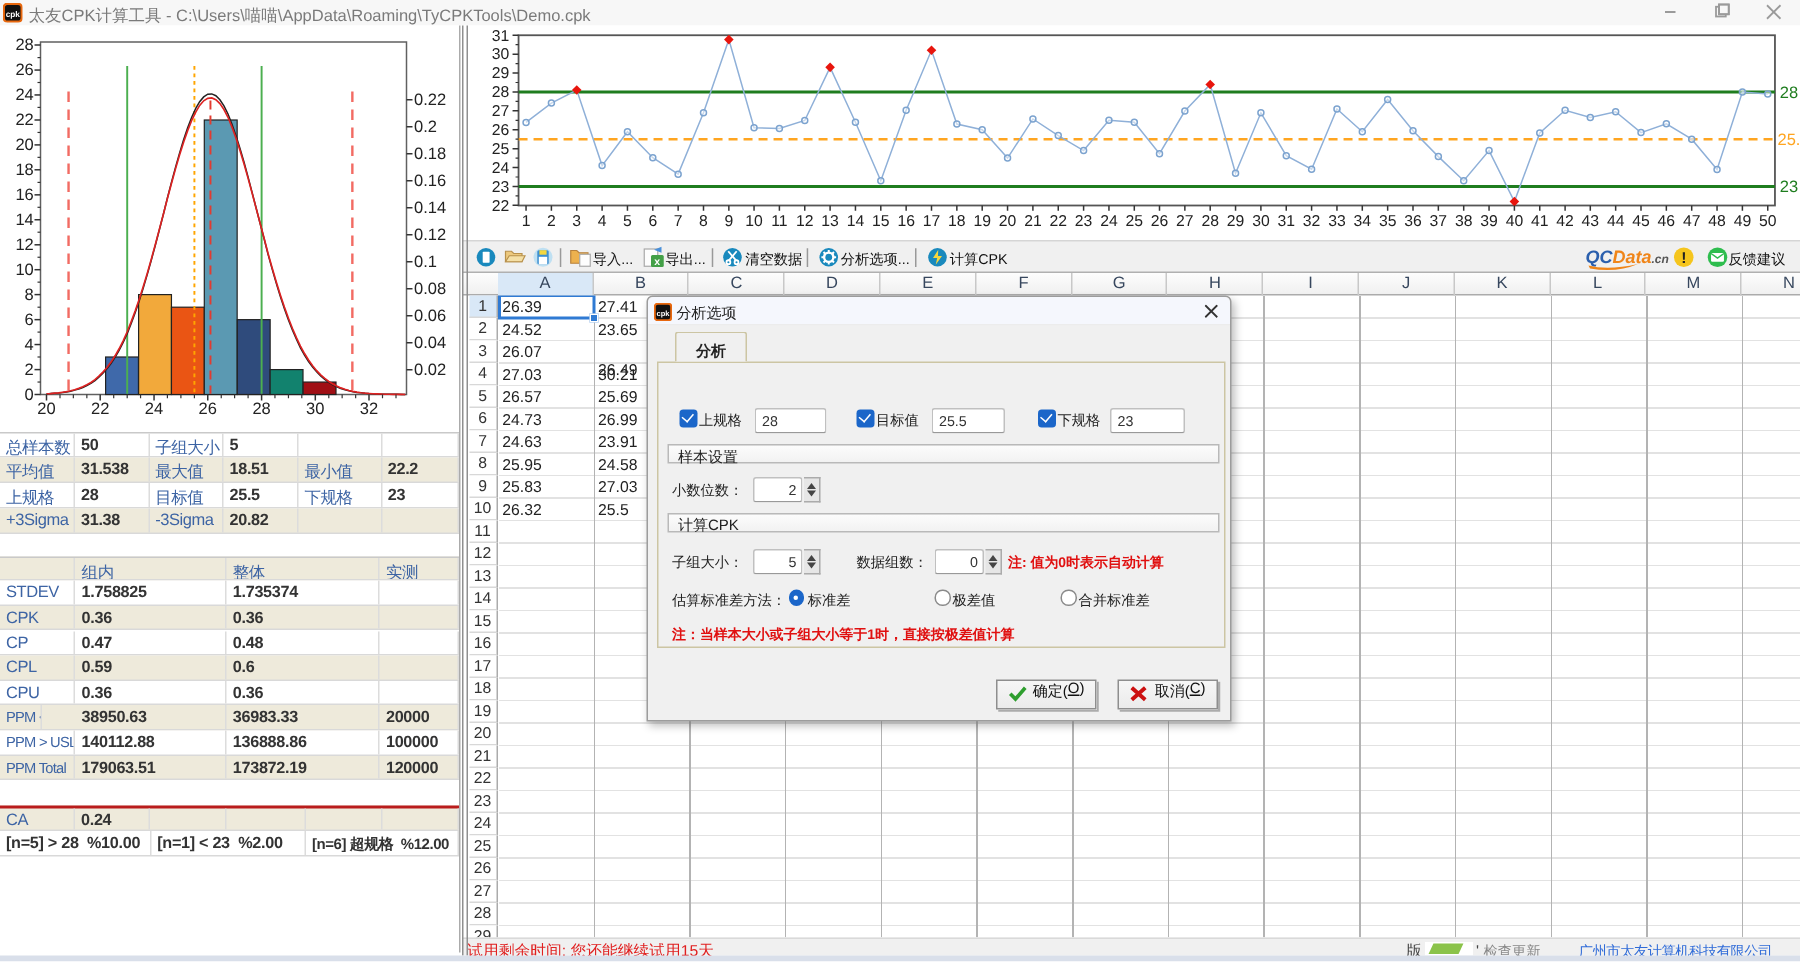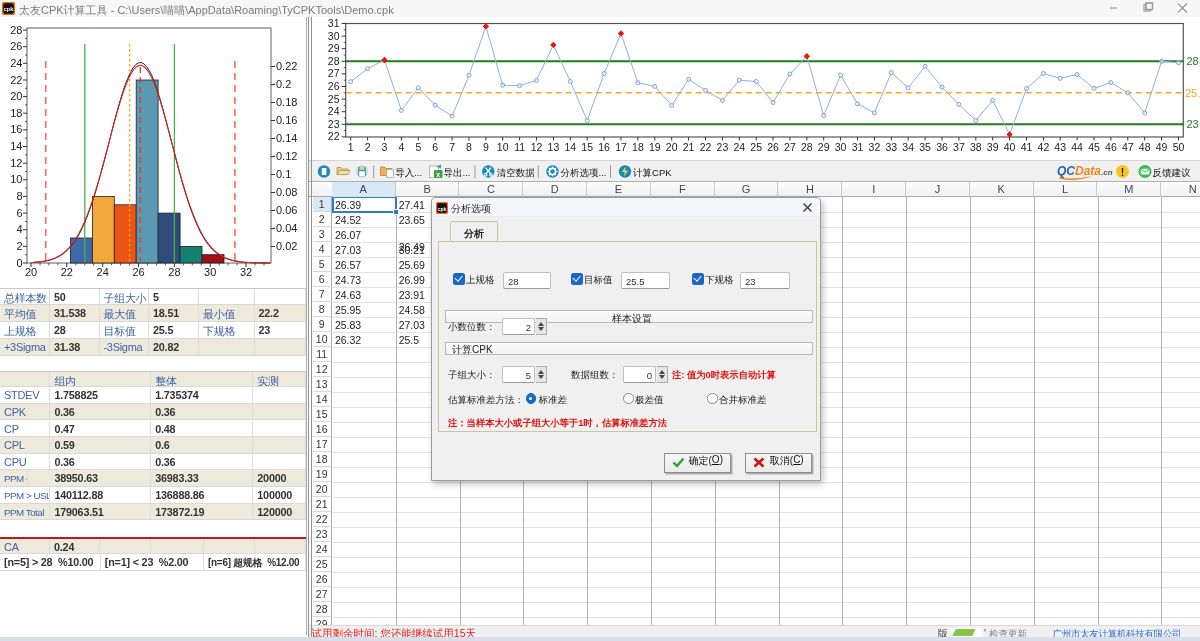--- a/index.html
+++ b/index.html
@@ -667,38 +667,38 @@
 <div style="position:absolute;left:6px;top:42.5px;width:379px;height:191px;border:1px solid #CCC5A3;background:#F0F0F0;"></div>
 <span class="cb" style="left:21px;top:75px;"></span>
     <span class="dlab" style="left:34px;top:76px;">上规格</span>
     <span class="inp" style="left:71px;top:74px;width:48px;">28</span>
 <span class="cb" style="left:139px;top:75px;"></span>
     <span class="dlab" style="left:152px;top:76px;">目标值</span>
     <span class="inp" style="left:189px;top:74px;width:49px;">25.5</span>
 <span class="cb" style="left:260px;top:75px;"></span>
     <span class="dlab" style="left:273px;top:76px;">下规格</span>
     <span class="inp" style="left:308px;top:74px;width:50px;">23</span>
-<div class="grphead" style="top:112px;text-align:center;">样本设置</div>
+<div class="grphead" style="top:98px;">样本设置</div>
 <span class="dlab" style="left:16px;top:123px;">小数位数：</span>
     <span class="inp" style="left:70px;top:120px;width:33px;text-align:right;">2</span>
     <span class="spin" style="left:103.5px;top:120px;"></span>
 <div class="grphead" style="top:143.5px;">计算CPK</div>
 <span class="dlab" style="left:16px;top:171px;">子组大小：</span>
     <span class="inp" style="left:70px;top:168px;width:33px;text-align:right;">5</span>
     <span class="spin" style="left:103.5px;top:168px;"></span>
 <span class="dlab" style="left:139px;top:171px;">数据组数：</span>
     <span class="inp" style="left:191px;top:168px;width:33px;text-align:right;">0</span>
     <span class="spin" style="left:224.5px;top:168px;"></span>
 <span class="rnote" style="left:240px;top:171px;">注: 值为0时表示自动计算</span>
 <span class="dlab" style="left:16px;top:196px;">估算标准差方法：</span>
 <span class="radio on" style="left:93.5px;top:195px;"></span>
     <span class="dlab" style="left:106.5px;top:196px;">标准差</span>
 <span class="radio" style="left:191px;top:195px;"></span>
     <span class="dlab" style="left:203px;top:196px;">极差值</span>
 <span class="radio" style="left:275px;top:195px;"></span>
     <span class="dlab" style="left:287px;top:196px;">合并标准差</span>
-<span class="rnote" style="left:16px;top:219px;">注：当样本大小或子组大小等于1时，估算标准差方法</span>
+<span class="rnote" style="left:16px;top:219px;">注：当样本大小或子组大小等于1时，直接按极差值计算</span>
 <div class="dbtn" style="left:232px;top:255px;"><svg width="13" height="11" style="margin:3px 4px 0 0;">
         <path d="M1.5,5.5 L5,9 L11.5,1.5" fill="none" stroke="#2E9E2E" stroke-width="2.4"></path>
       </svg>确定(<span style="text-decoration:underline;">O</span>)</div>
 <div class="dbtn" style="left:313px;top:255px;"><svg width="12" height="11" style="margin:3px 5px 0 0;">
         <path d="M1.5,1.5 L10.5,9.5 M10.5,1.5 L1.5,9.5" stroke="#CC1111" stroke-width="2.6"></path>
       </svg>取消(<span style="text-decoration:underline;">C</span>)</div>
 </div>
 </body></html>

